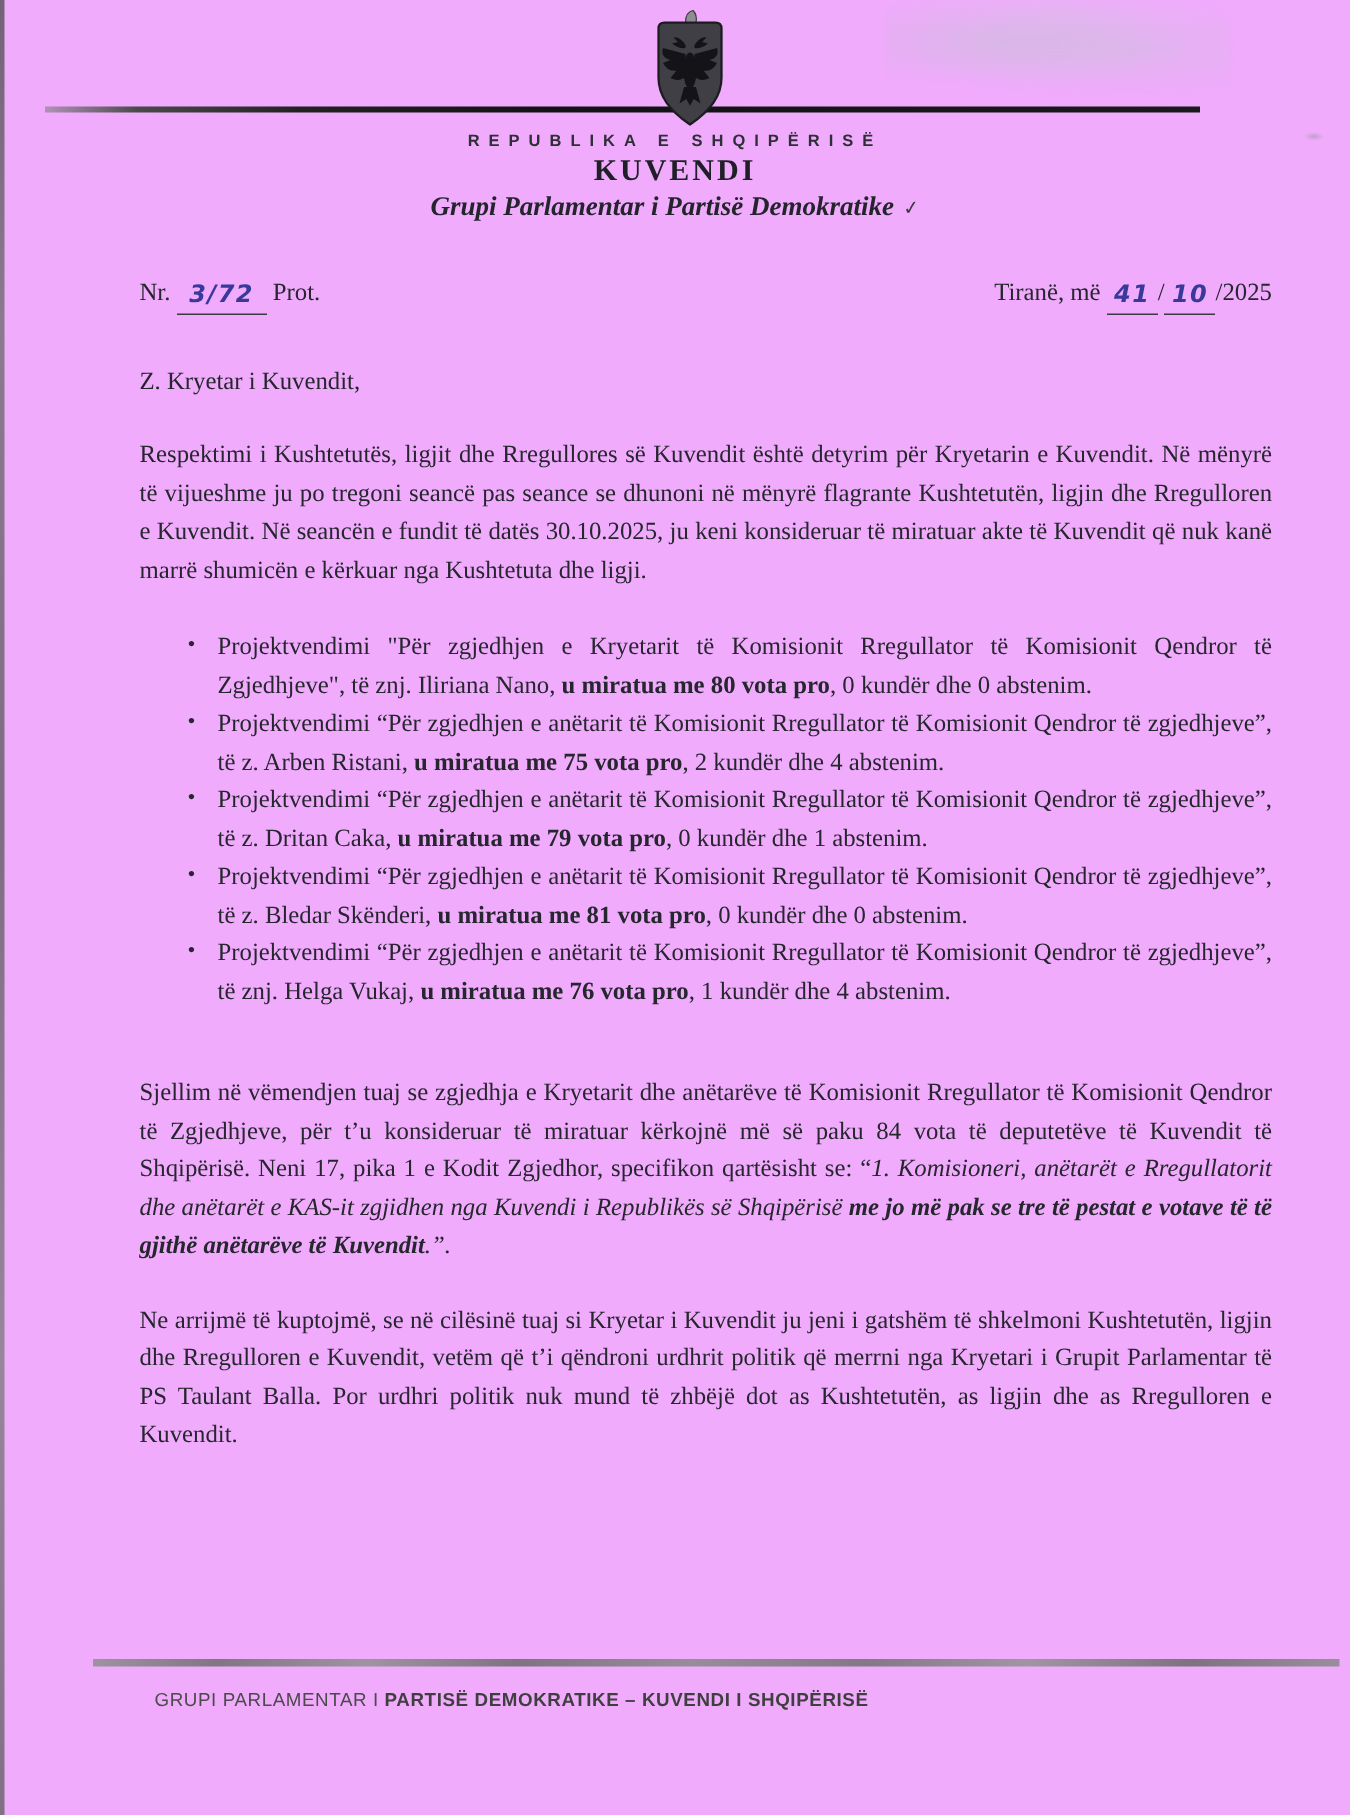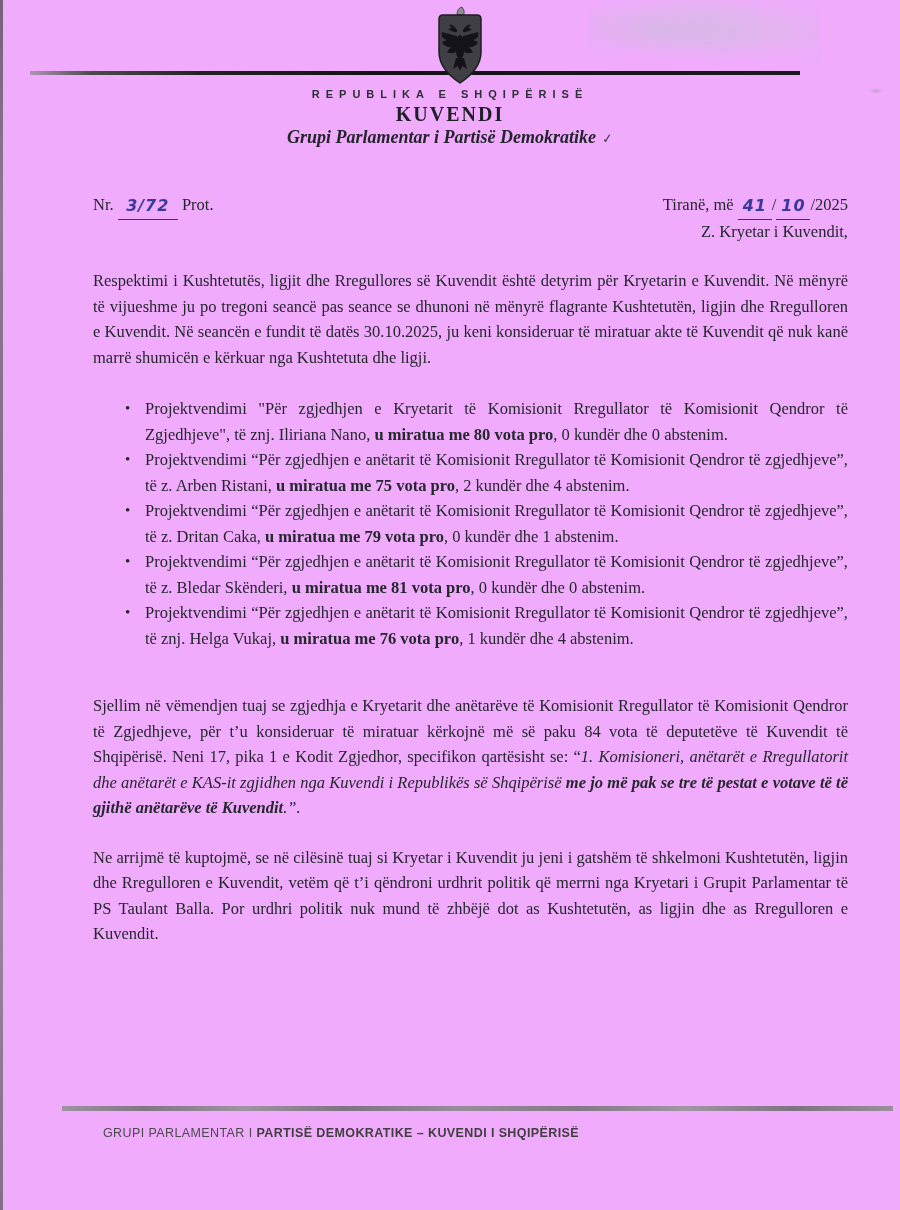--- a/index.html
+++ b/index.html
@@ -49,39 +49,39 @@
   .line-group{
     position:absolute;top:127px;left:0;width:100%;text-align:center;
     font-size:18px;font-weight:bold;font-style:italic;color:#24242c;
   }
   .check-mark{
     display:inline-block;margin-left:6px;font-style:normal;font-weight:normal;
     font-size:13px;color:#3c3c44;transform:rotate(-6deg);
   }
   
   .body-wrap{padding:0 52px 0 93px;font-size:16.5px;line-height:25.5px;}
-  .meta-row{display:flex;justify-content:space-between;align-items:baseline;margin-top:32px;gap:24px;}
+  .meta-row{display:flex;justify-content:space-between;align-items:baseline;margin-top:22px;gap:24px;}
   .hw{
     font-family:"DejaVu Sans", sans-serif;
     font-style:italic;font-weight:bold;
     color:#39399b;letter-spacing:1px;font-size:16px;
   }
   .blank{
     display:inline-block;border-bottom:1.5px solid #3a3a42;
     text-align:center;padding:0 4px;transform:translateY(1px);
   }
   .blank-nr{min-width:52px;}
   .blank-d{min-width:26px;}
   .label-u{font-weight:bold;}
   .label-u .u{text-decoration:underline;}
   .row-grid{display:grid;grid-template-columns:165px 1fr;}
   .subject-row{margin-top:28px;}
   .addressee-row{margin-top:36px;}
   .addressee-name{font-weight:bold;}
-  .salutation{text-align:right;}
+  .salutation{margin-top:32px;}
   .para{margin:24px 0 0 0;text-align:justify;}
   .list-intro{margin-top:26px;}
   ul.vote-list{margin:26px 0 0 0;padding:0 0 0 30px;list-style:none;}
   ul.vote-list li{position:relative;padding-left:22px;text-align:justify;}
   ul.vote-list li::before{
     content:"•";position:absolute;left:2px;top:0;font-size:15px;color:#26262e;
   }
   .quote-i{font-style:italic;}
   .quote-bi{font-style:italic;font-weight:bold;}
   

